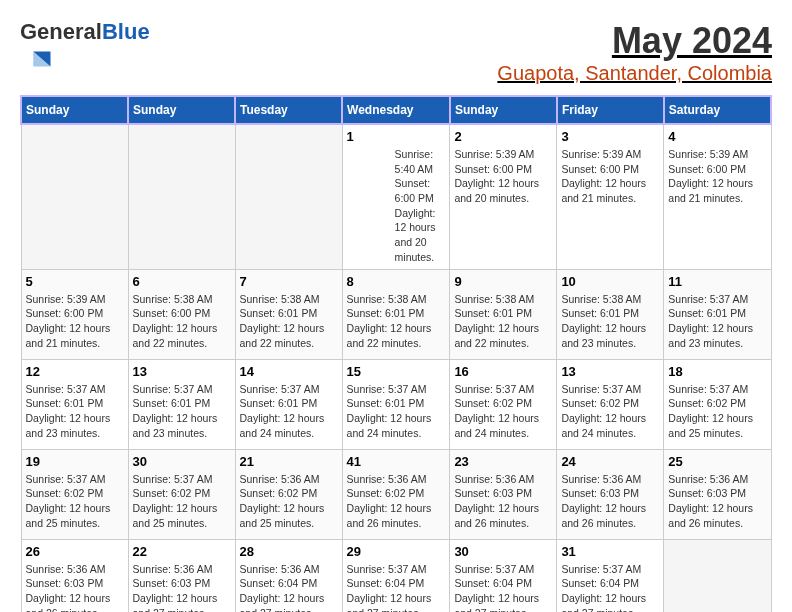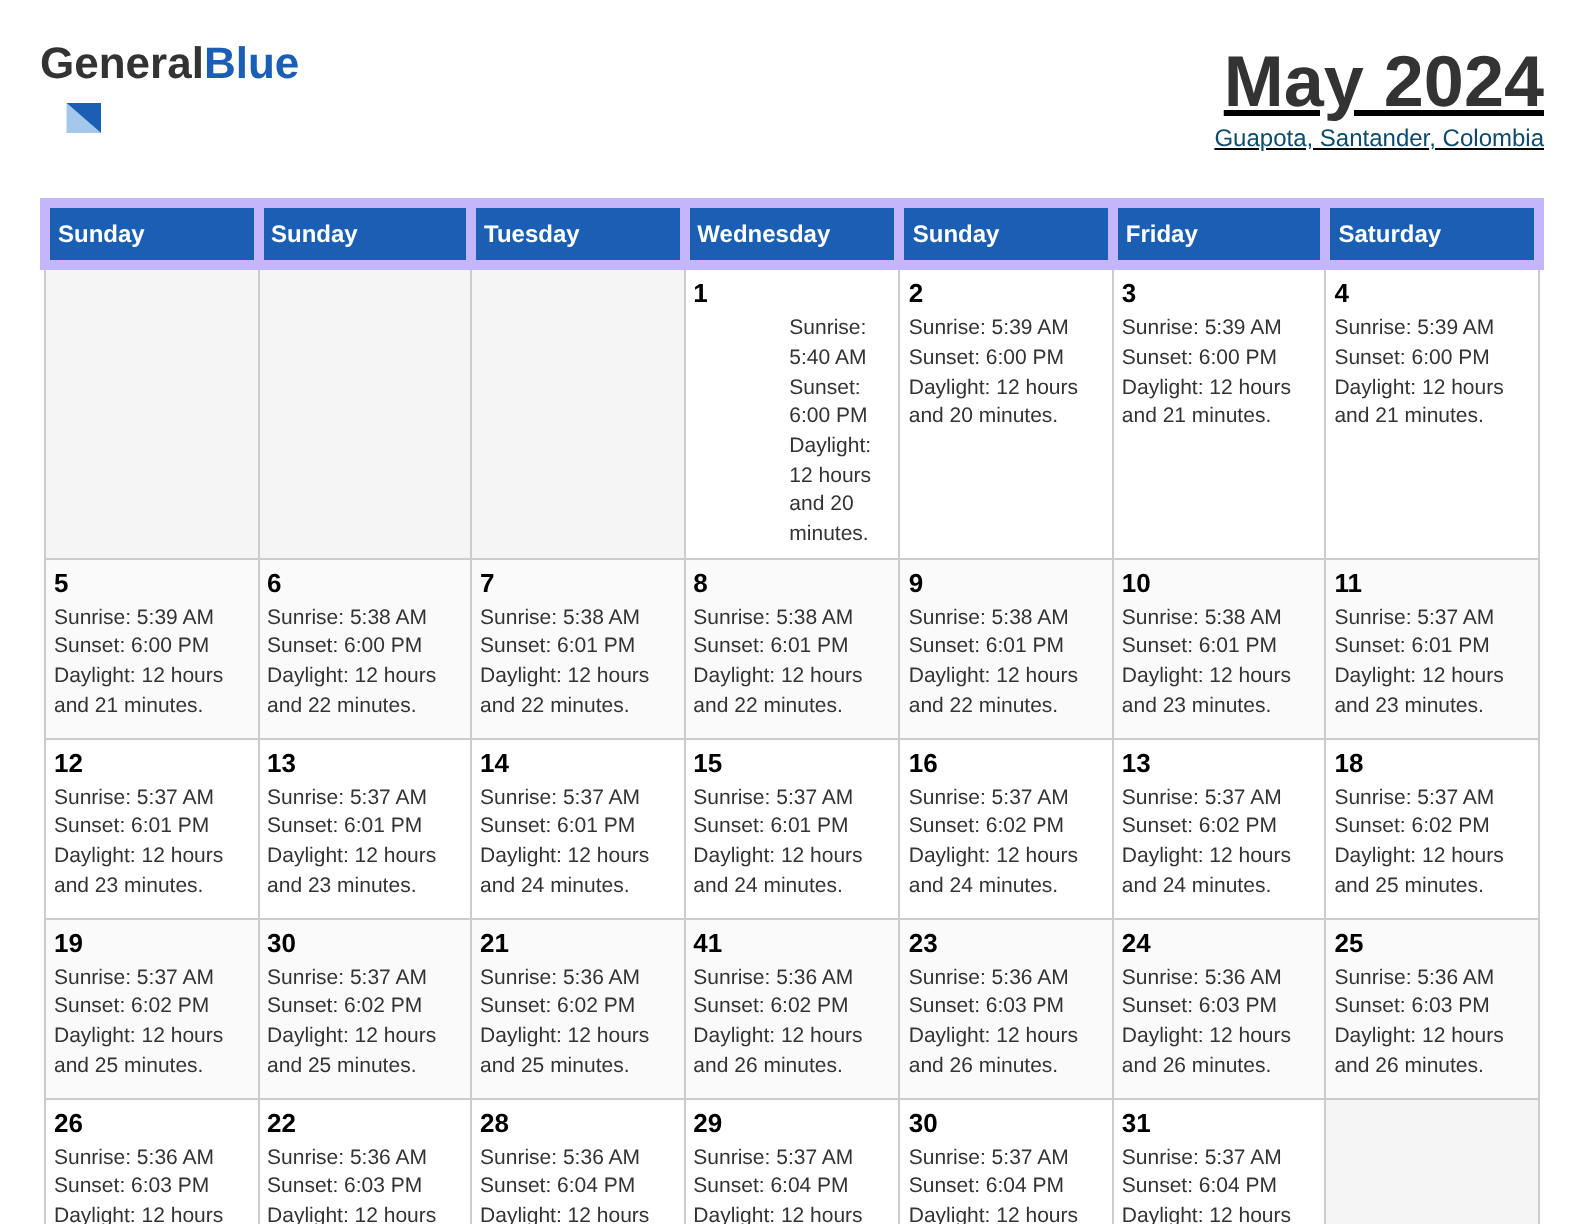--- a/index.html
+++ b/index.html
@@ -7,21 +7,21 @@
       font-family: Arial, sans-serif;
       background: #fff;
       width: 792px;
       min-height: 612px;
       padding: 20px;
     }
     .header-area {
       display: flex;
       justify-content: space-between;
       align-items: flex-start;
-      margin-bottom: 20px;
+      margin-bottom: 10px;
     }
     .logo {
       display: flex;
       align-items: center;
     }
     .logo-text {
       font-size: 22px;
       font-weight: bold;
       line-height: 1.1;
     }
@@ -35,35 +35,35 @@
     .title-area {
       text-align: right;
       text-decoration: underline;
     }
     .month-title {
       font-size: 36px;
       font-weight: bold;
       color: #333;
     }
     .location-title {
-      font-size: 12px;
-      color: #0c4a6e;
+      font-size: 20px;
+      color: #c2410c;
     }
     .calendar {
       width: 100%;
       border-collapse: collapse;
       font-size: 11px;
     }
     .calendar th {
       background-color: #1a5fb4;
       color: #fff;
       padding: 6px 4px;
       text-align: left;
       font-size: 12px;
-      border: 5px solid #c4b5fd;
+      border: 2px solid #c4b5fd;
     }
     .calendar td {
       border: 1px solid #ccc;
       vertical-align: top;
       padding: 4px;
       height: 90px;
       width: 108px;
       background: #fff;
     }
     .calendar td.empty {

